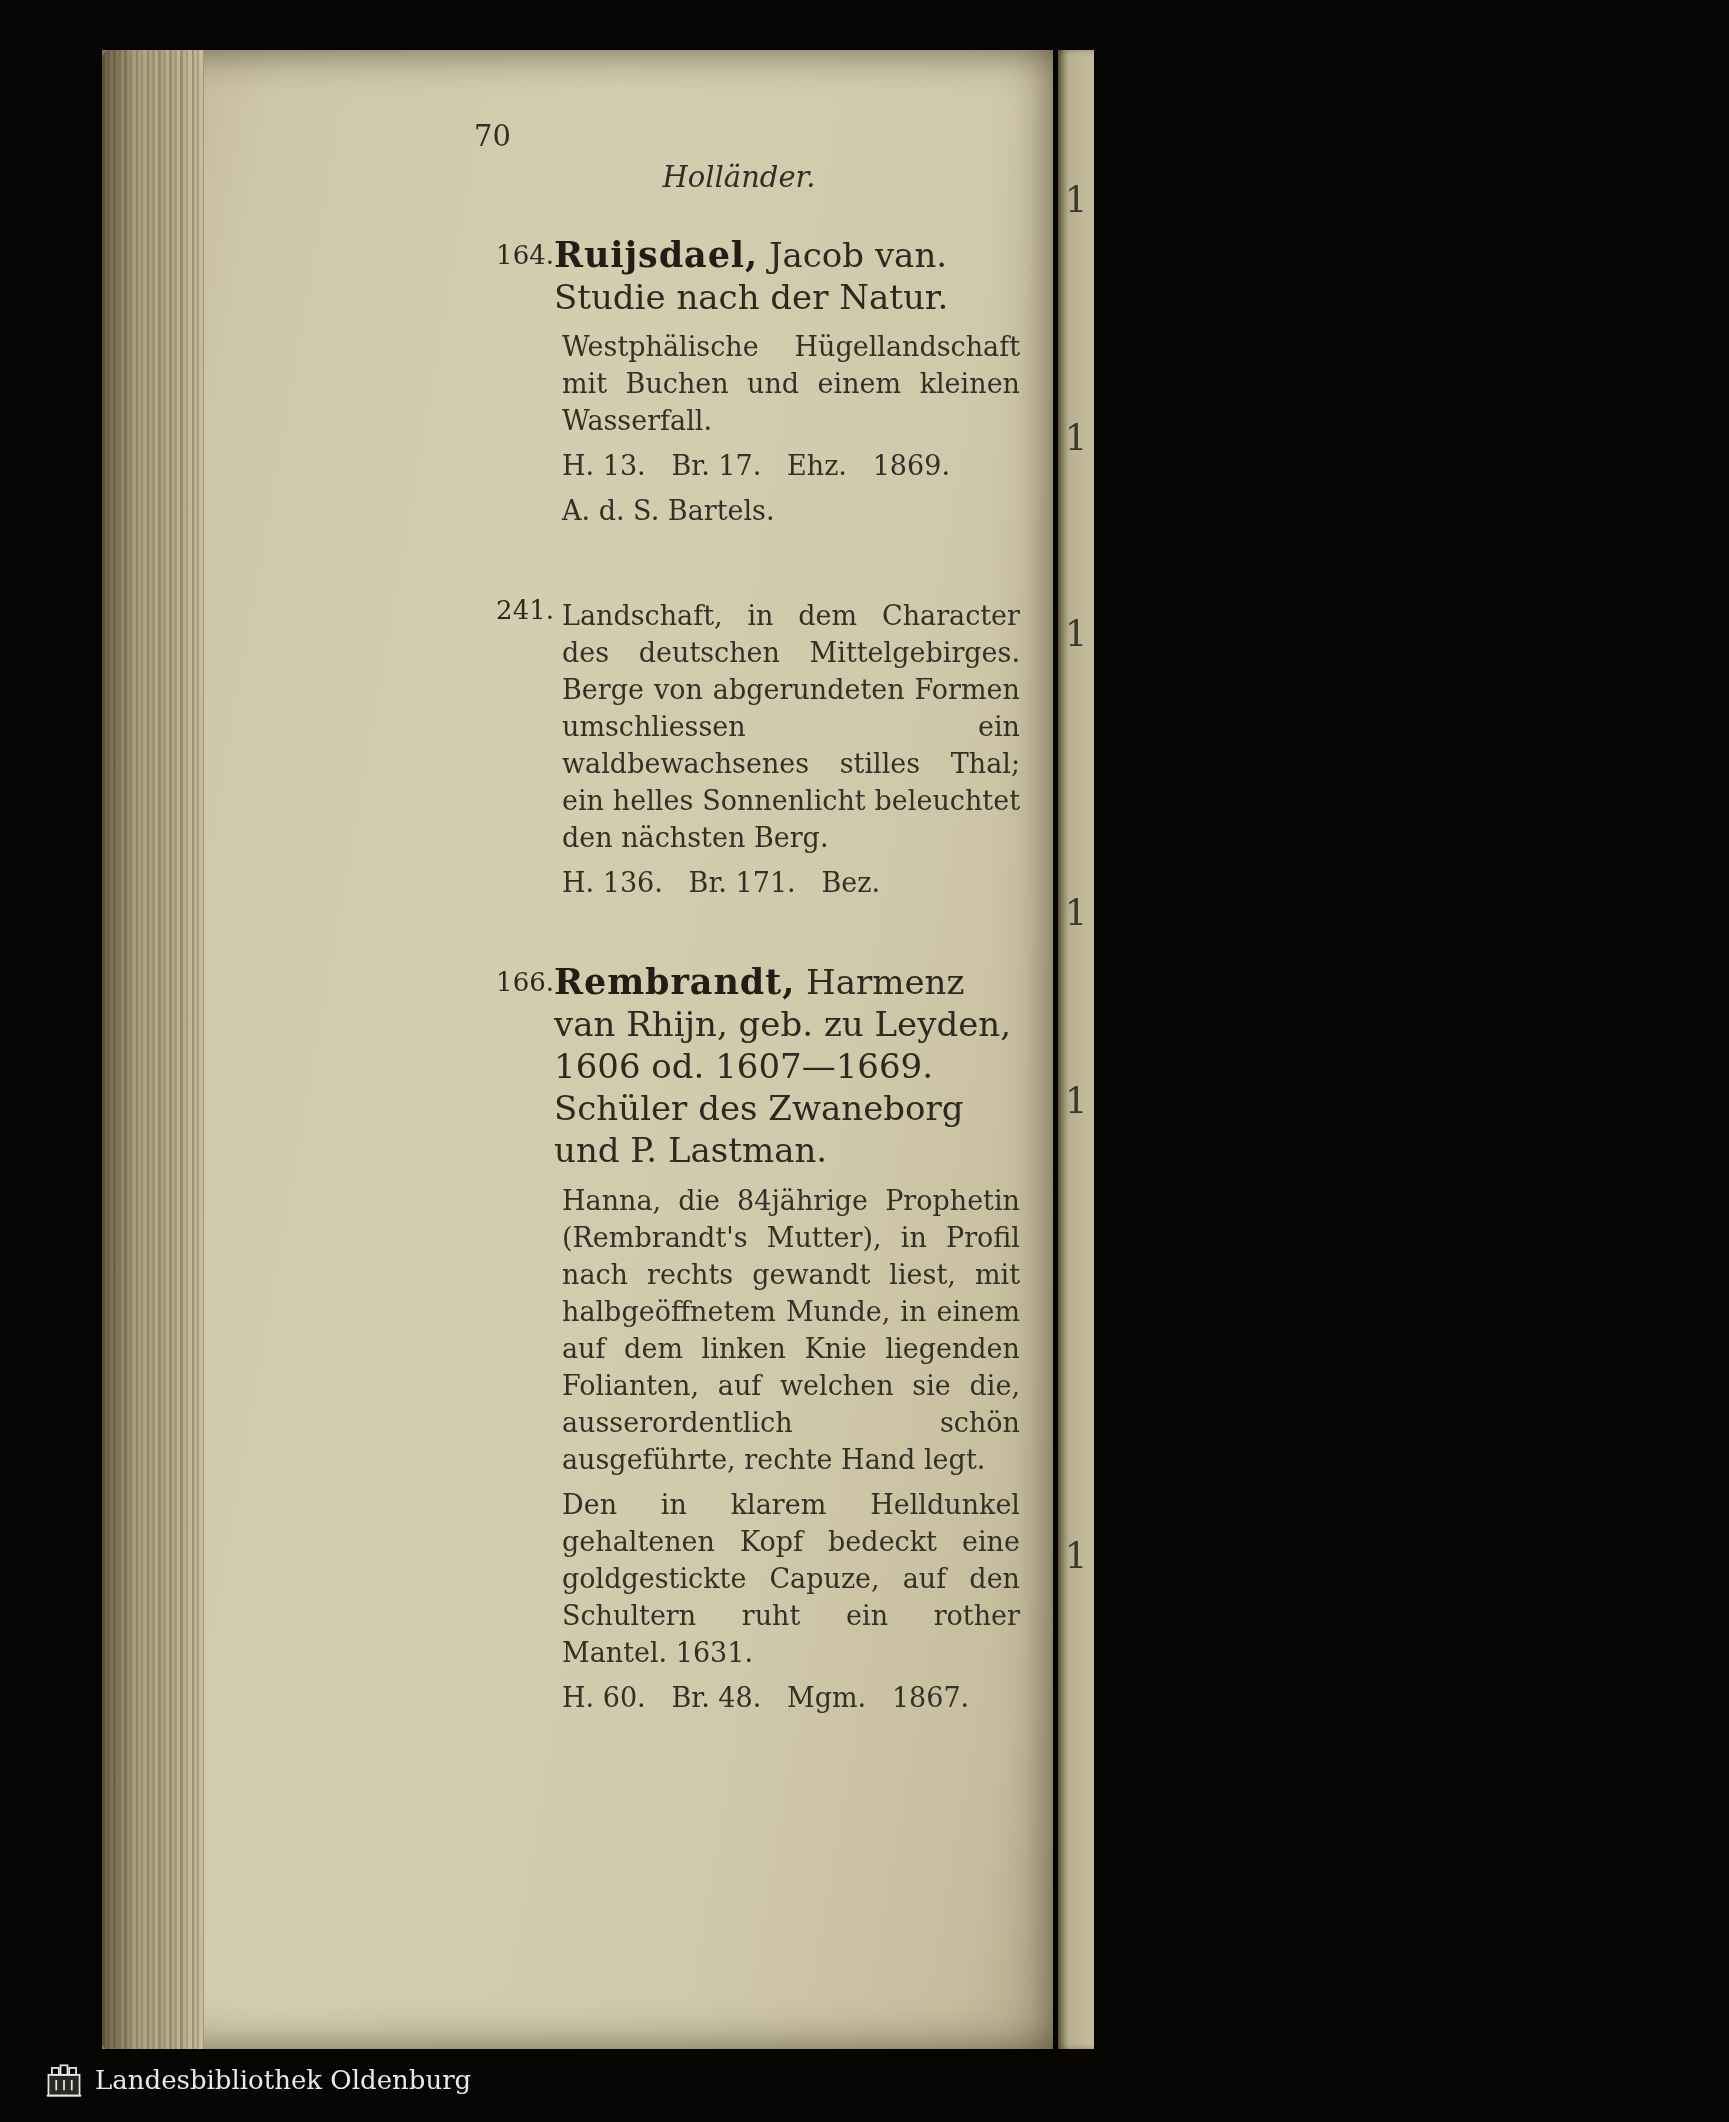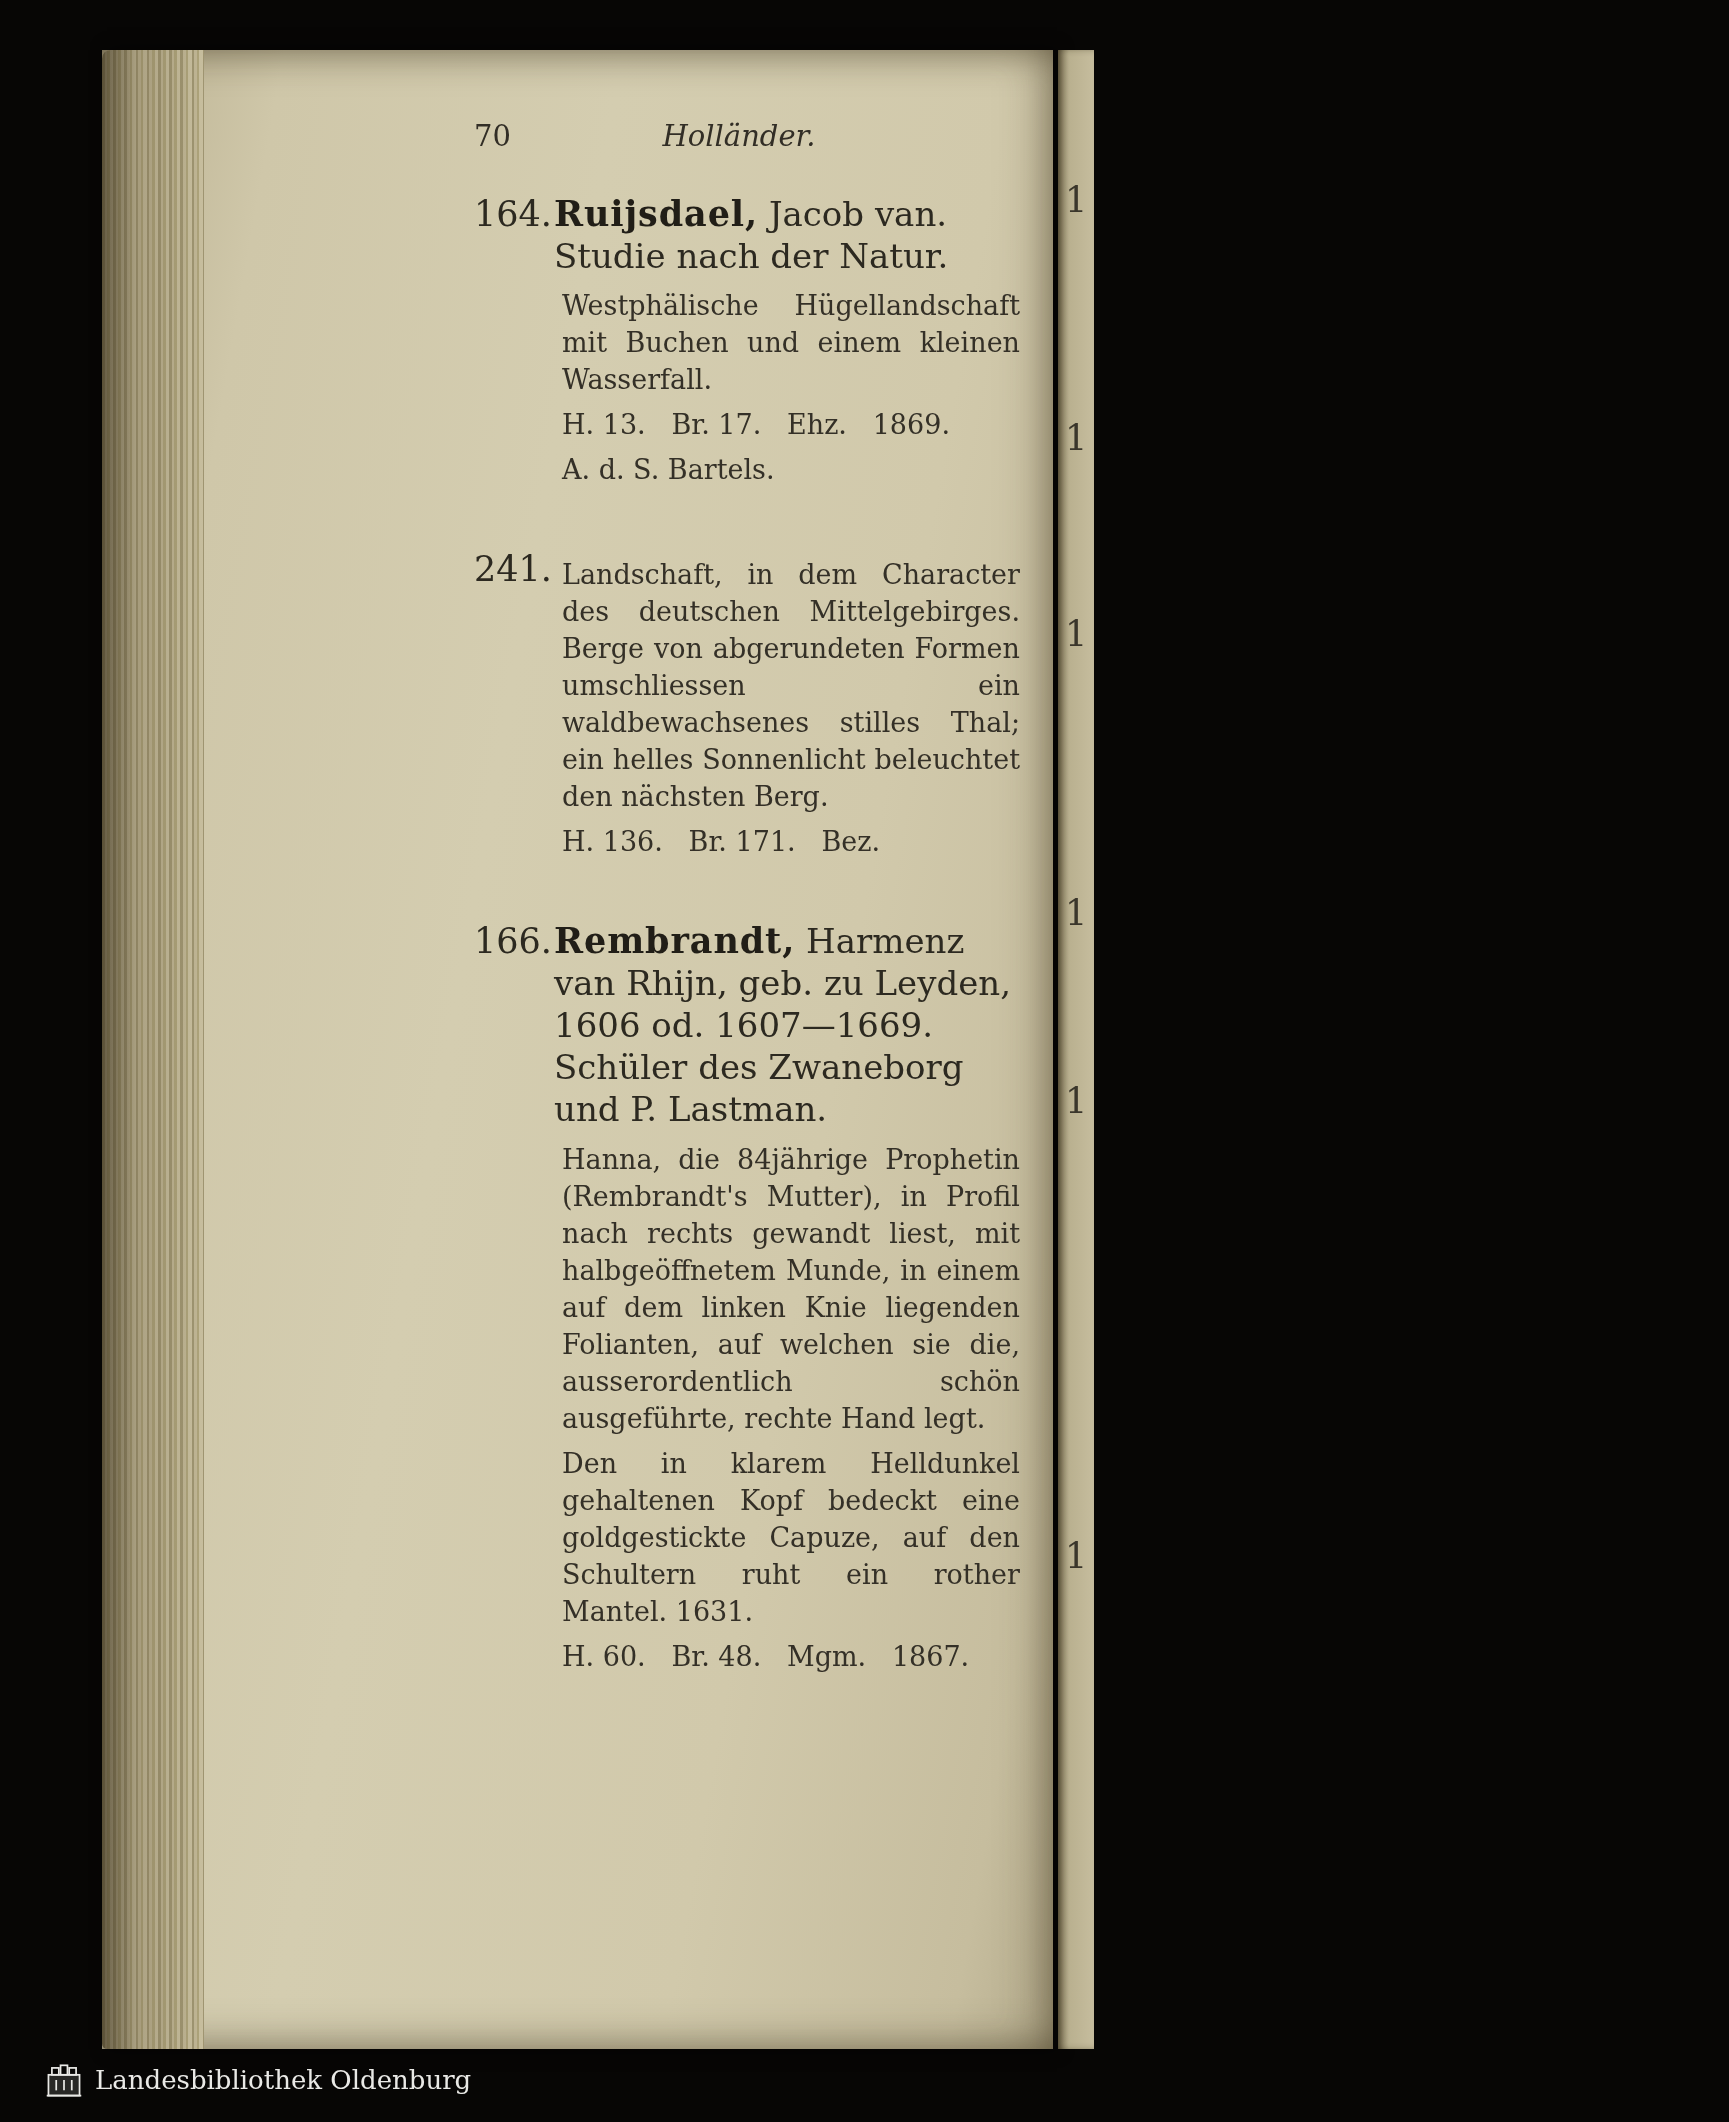--- a/index.html
+++ b/index.html
@@ -64,32 +64,33 @@
     grid-template-columns: 80px 474px;
     padding-left: 372px;
     margin-bottom: 40px;
     font-size: 29px;
   }
   .page-num { text-align: left; }
   .running-title {
     font-style: italic;
     text-align: center;
     transform: translateX(-52px);
+    margin-top: 41px;
   }
 
   .entry {
     display: grid;
     grid-template-columns: 80px 474px;
     padding-left: 372px;
     margin-bottom: 52px;
   }
   .entry-number {
-    font-size: 35px;
+    font-size: 26px;
     line-height: 42px;
-    text-align: left;
+    text-align: right;
     color: #2c2920;
   }
   .entry-body { width: 474px; }
   .entry-heading {
     font-size: 34px;
     line-height: 42px;
     margin-bottom: 10.4px;
     white-space: pre-wrap;
     color: #2c2920;
   }

